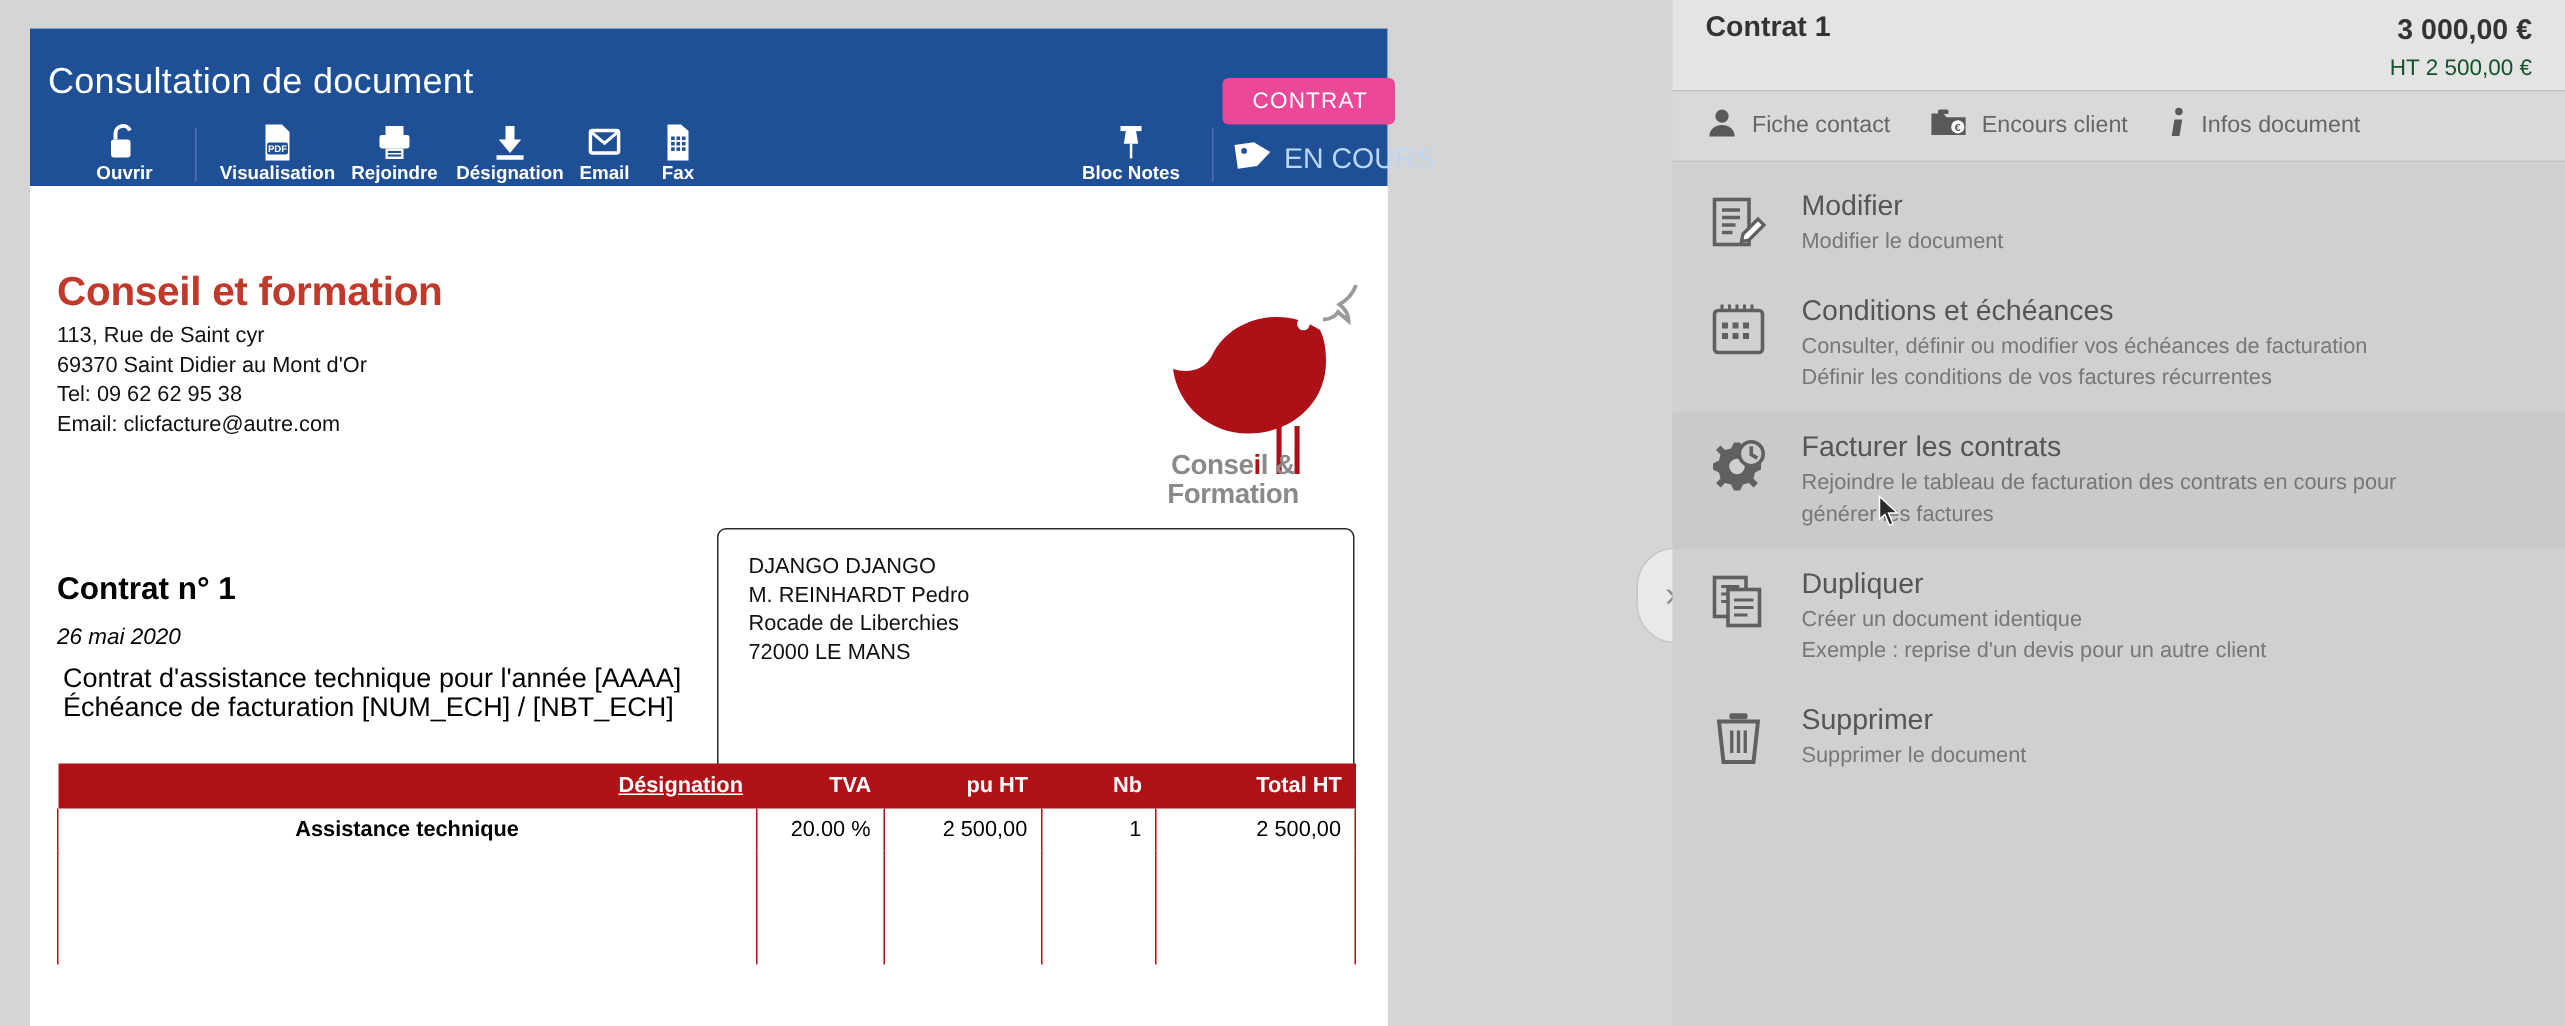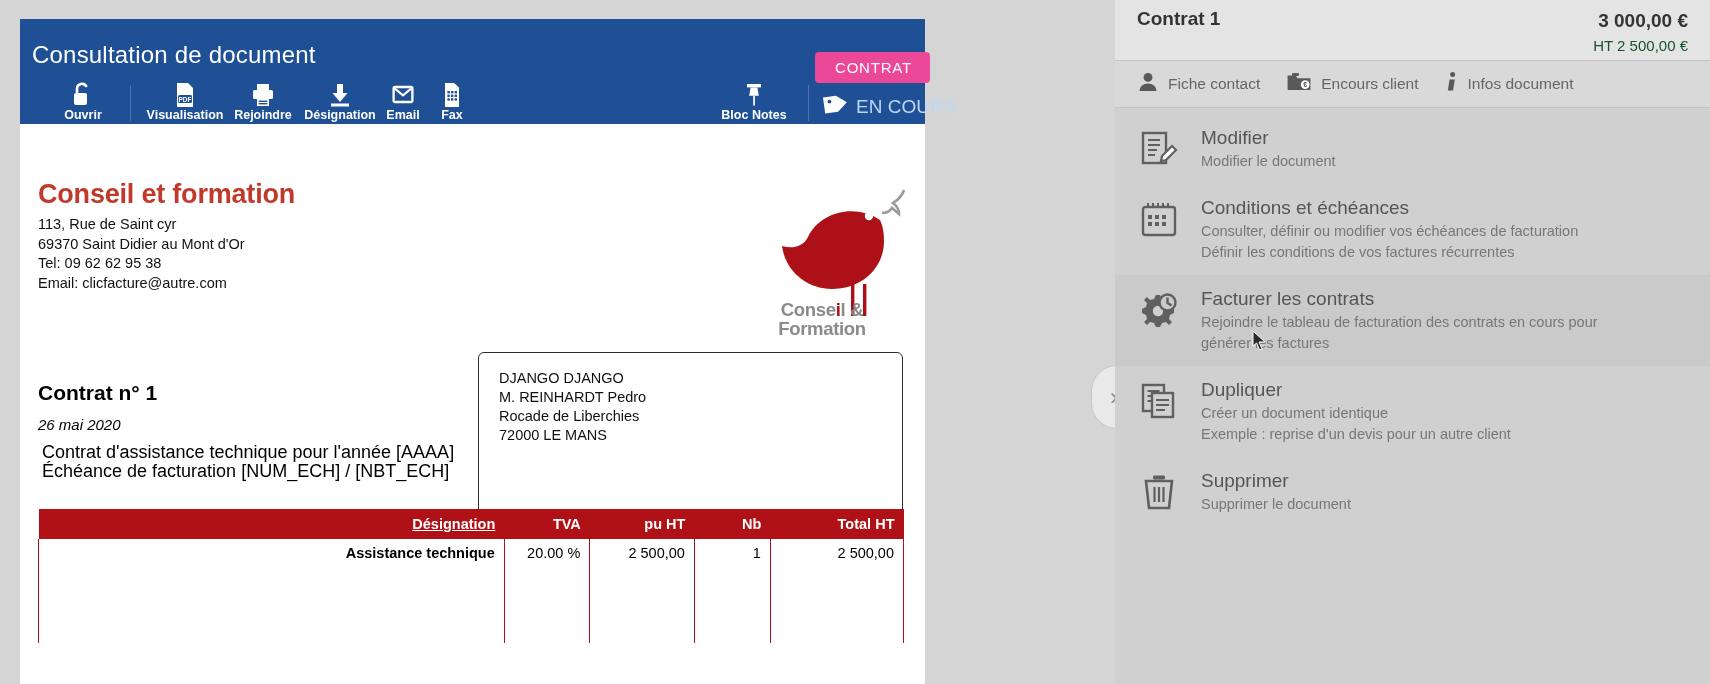--- a/index.html
+++ b/index.html
@@ -48,21 +48,21 @@
               border:1px solid #2b2b2b; border-radius:6px; background:#fff; }
   .addr-box .ln { position:absolute; left:20px; font-size:14.5px; color:#111; line-height:19px; }
 
   .items { position:absolute; left:18px; top:385px; width:866px; }
   .items table { width:100%; border-collapse:collapse; }
   .items thead th { background:#b01116; color:#fff; font-size:14.5px; font-weight:bold;
                     padding:7px 9px; text-align:right; white-space:nowrap; }
   .items thead th.lft { text-align:right;text-decoration:underline; }
   .items tbody td { font-size:14.5px; color:#000; padding:6px 9px; text-align:right;
                     border-left:1px solid #b01116; border-right:1px solid #b01116; white-space:nowrap; }
-  .items tbody td.lft { text-align:right; font-weight:bold; border-left:1px solid #b01116;margin-top:36px; }
+  .items tbody td.lft { text-align:center; font-weight:bold; border-left:1px solid #b01116;margin-top:36px; }
   .items tbody tr.filler td { height:76px; }
 
   
   .panel { position:absolute; left:1115px; top:0; width:595px; height:684px; background:#d0d0d0; }
   .panel-head { position:relative; height:60px; background:#e4e4e4; padding:8px 22px 0 22px;}
   .ph-title { font-size:19px; font-weight:bold; color:#333; }
   .ph-sub { font-size:14.5px; color:#666; margin-top:3px; }
   .ph-amount { position:absolute; right:22px; top:10px; font-size:19px; font-weight:bold; color:#333; }
   .ph-amount-ht { position:absolute; right:22px; top:37px; font-size:15px; color:#14532d; }
 

